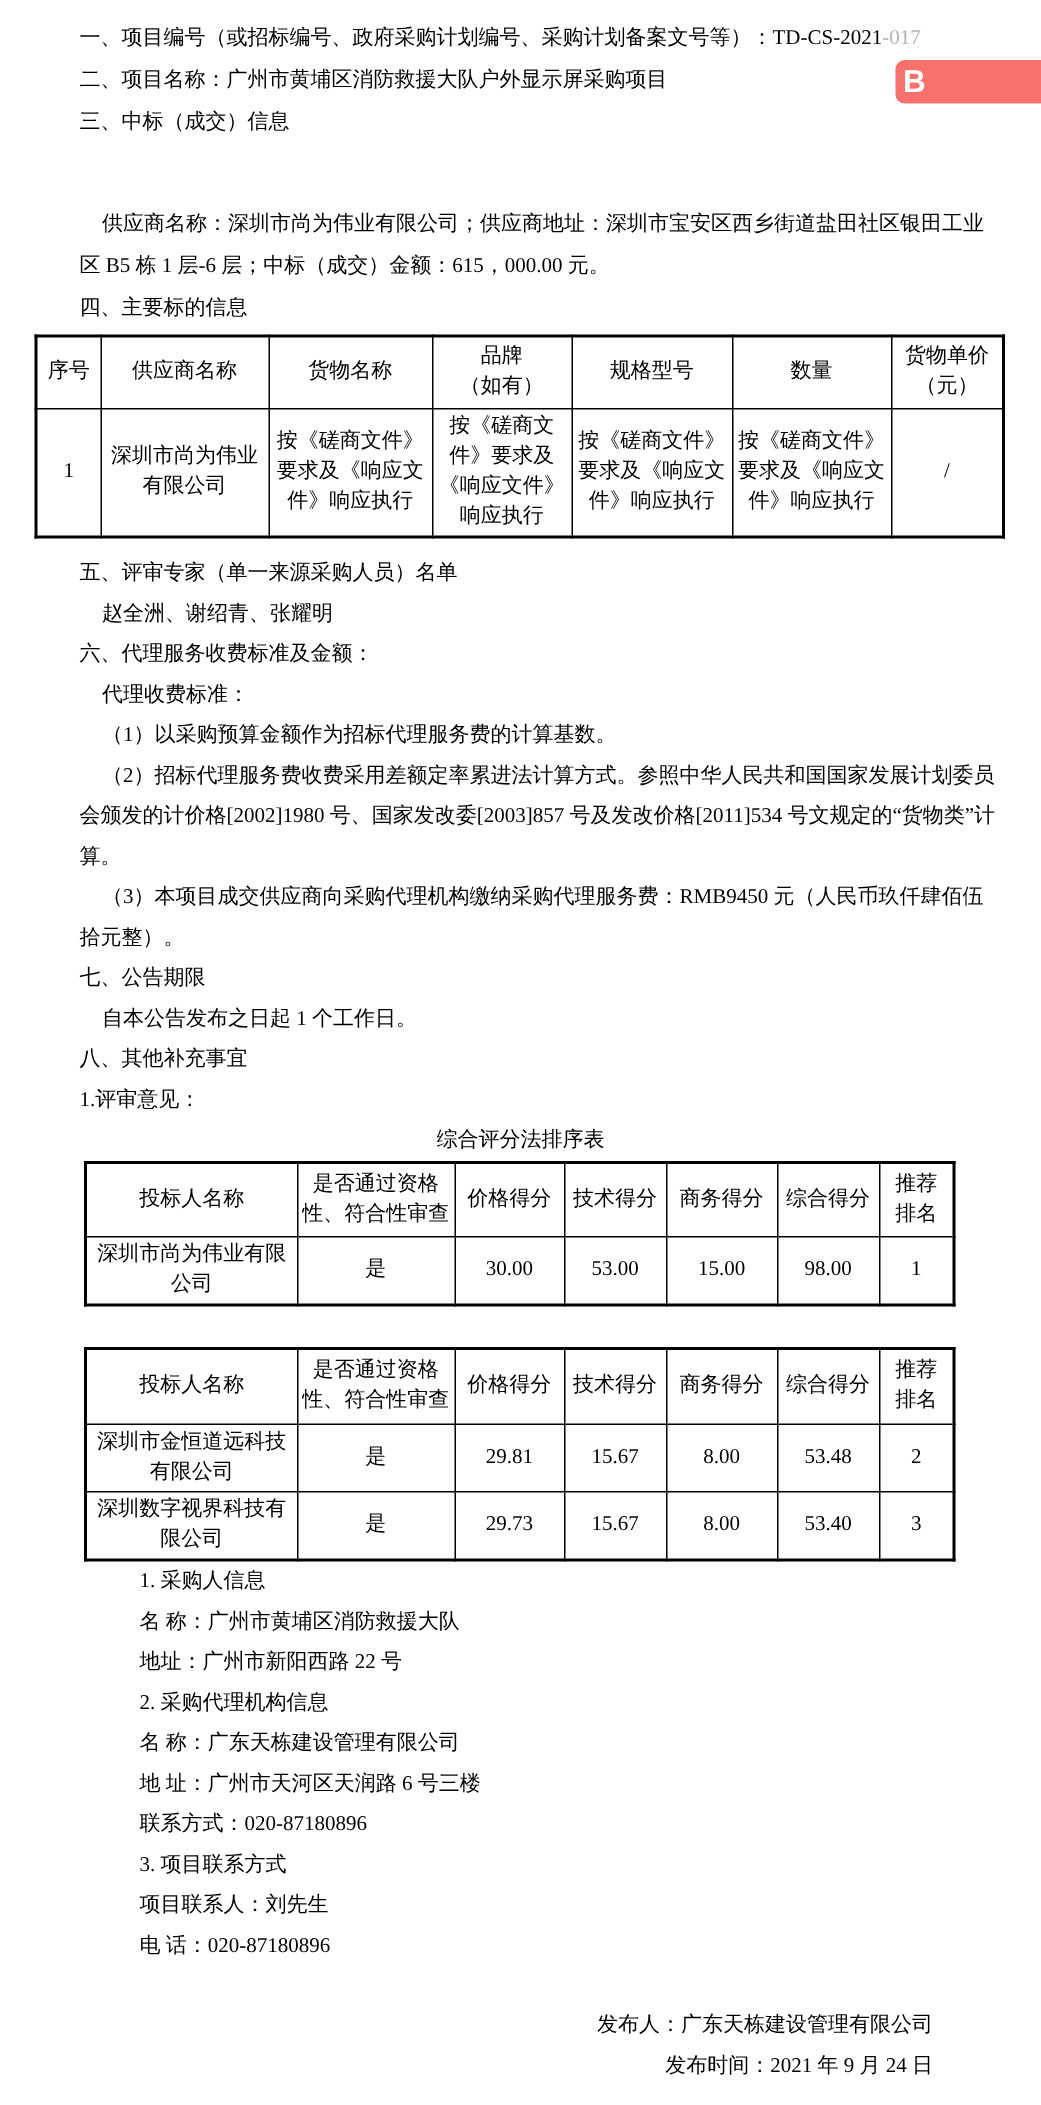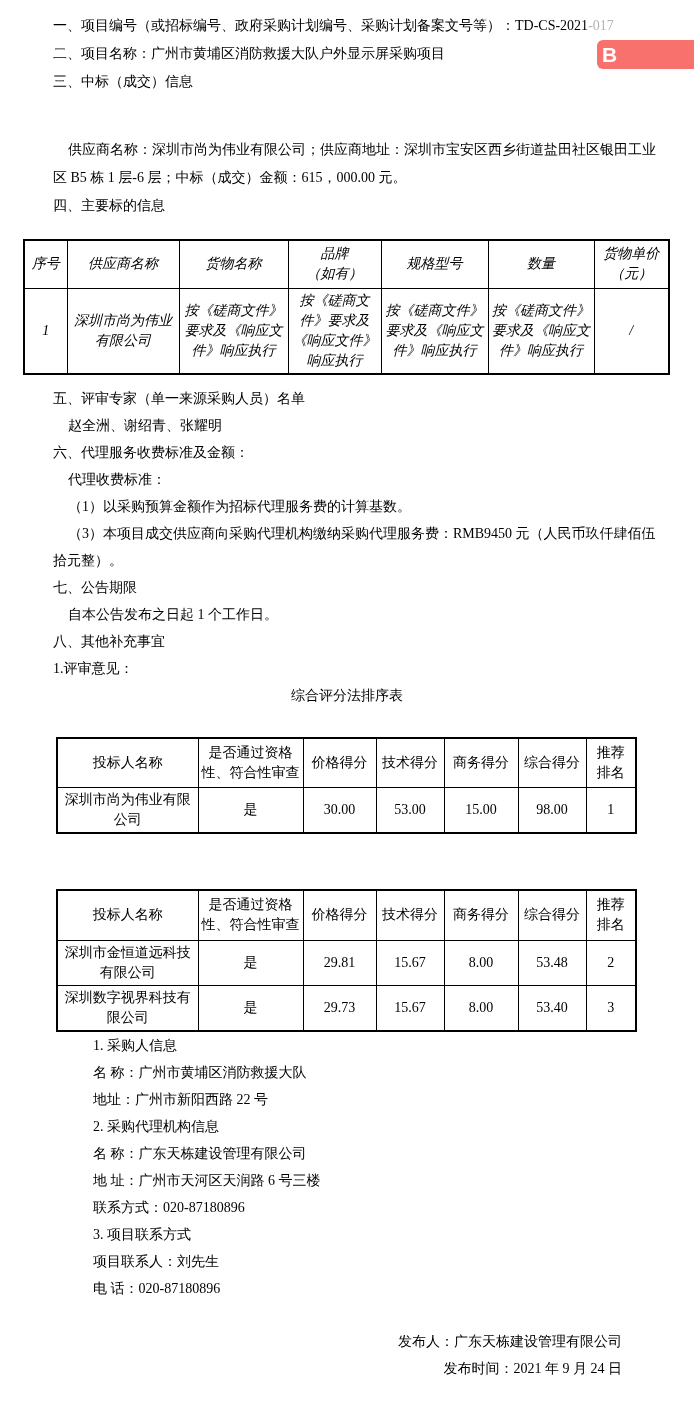--- a/index.html
+++ b/index.html
@@ -32,23 +32,22 @@
     font-weight: bold;
     font-size: 21px;
     line-height: 29px;
     padding-left: 5px;
     cursor: pointer;
   }
   table {
     border-collapse: collapse;
     table-layout: fixed;
     text-align: center;
-    margin-top: 28px;
-  }
-  table.t-main { width: 645px; margin-left: -30px; margin-top: 19px; font-style: italic; }
+  }
+  table.t-main { width: 645px; margin-left: -30px; margin-top: 3px; }
   table.t-score { width: 579px; margin-left: 3px; }
   th, td {
     border: 1px solid #000000;
     font-weight: normal;
     font-size: 14px;
     line-height: 20px;
     white-space: pre-line;
     padding: 2px 3px;
     vertical-align: middle;
     text-align: center;
@@ -116,20 +115,21 @@
     </tr>
   </tbody>
     </table>
 
   <div class="tight" style="margin-top:10px">五、评审专家（单一来源采购人员）名单</div>
   <div class="para27">赵全洲、谢绍青、张耀明</div>
 
   <div class="tight">六、代理服务收费标准及金额：</div>
   <div class="para27">代理收费标准：</div>
   <div class="para27" style="white-space: normal;">（1）以采购预算金额作为招标代理服务费的计算基数。</div>
+  <div class="para27" style="white-space: normal;">（2）招标代理服务费收费采用差额定率累进法计算方式。参照中华人民共和国国家发展计划委员会颁发的计价格[2002]1980 号、国家发改委[2003]857 号及发改价格[2011]534 号文规定的“货物类”计算。</div>
   <div class="para27" style="white-space: normal;">（3）本项目成交供应商向采购代理机构缴纳采购代理服务费：RMB9450 元（人民币玖仟肆佰伍拾元整）。</div>
 
   <div class="tight">七、公告期限</div>
   <div class="para27">自本公告发布之日起 1 个工作日。</div>
 
   <div class="tight">八、其他补充事宜</div>
   <div class="tight">1.评审意见：</div>
 
   <div class="tbl-title">综合评分法排序表</div>
 

